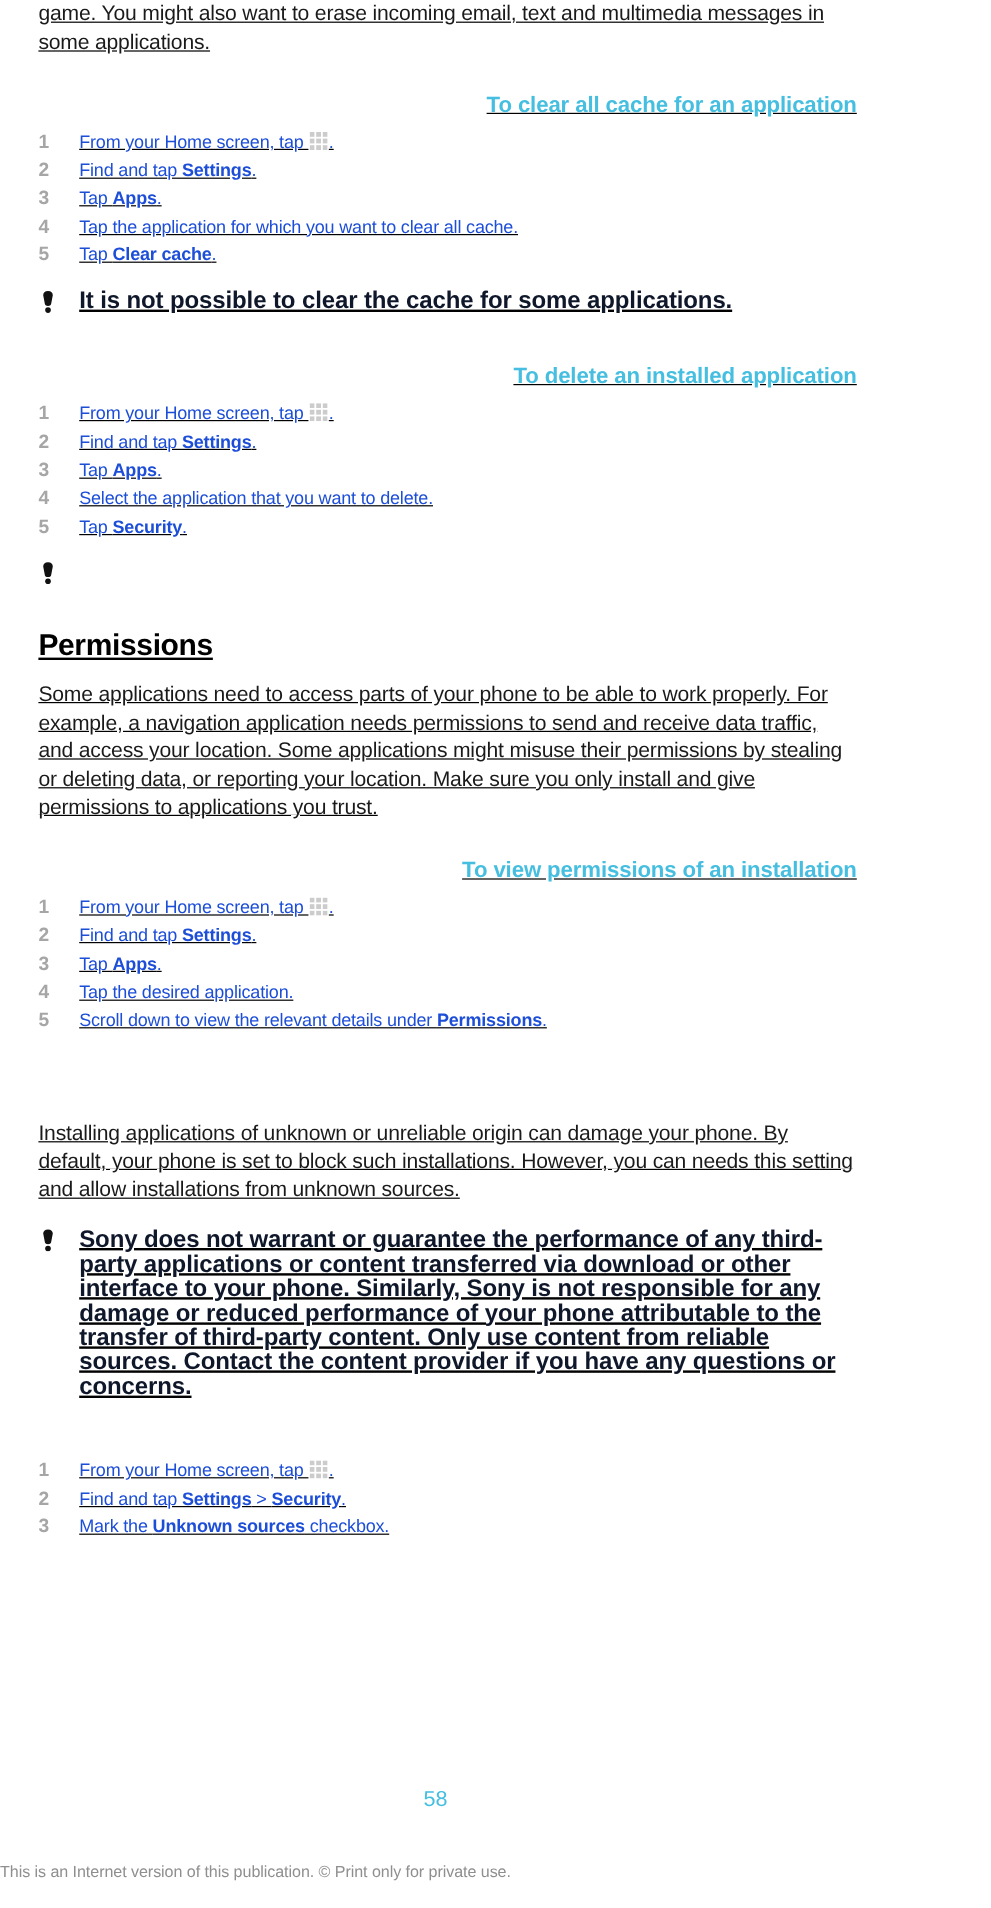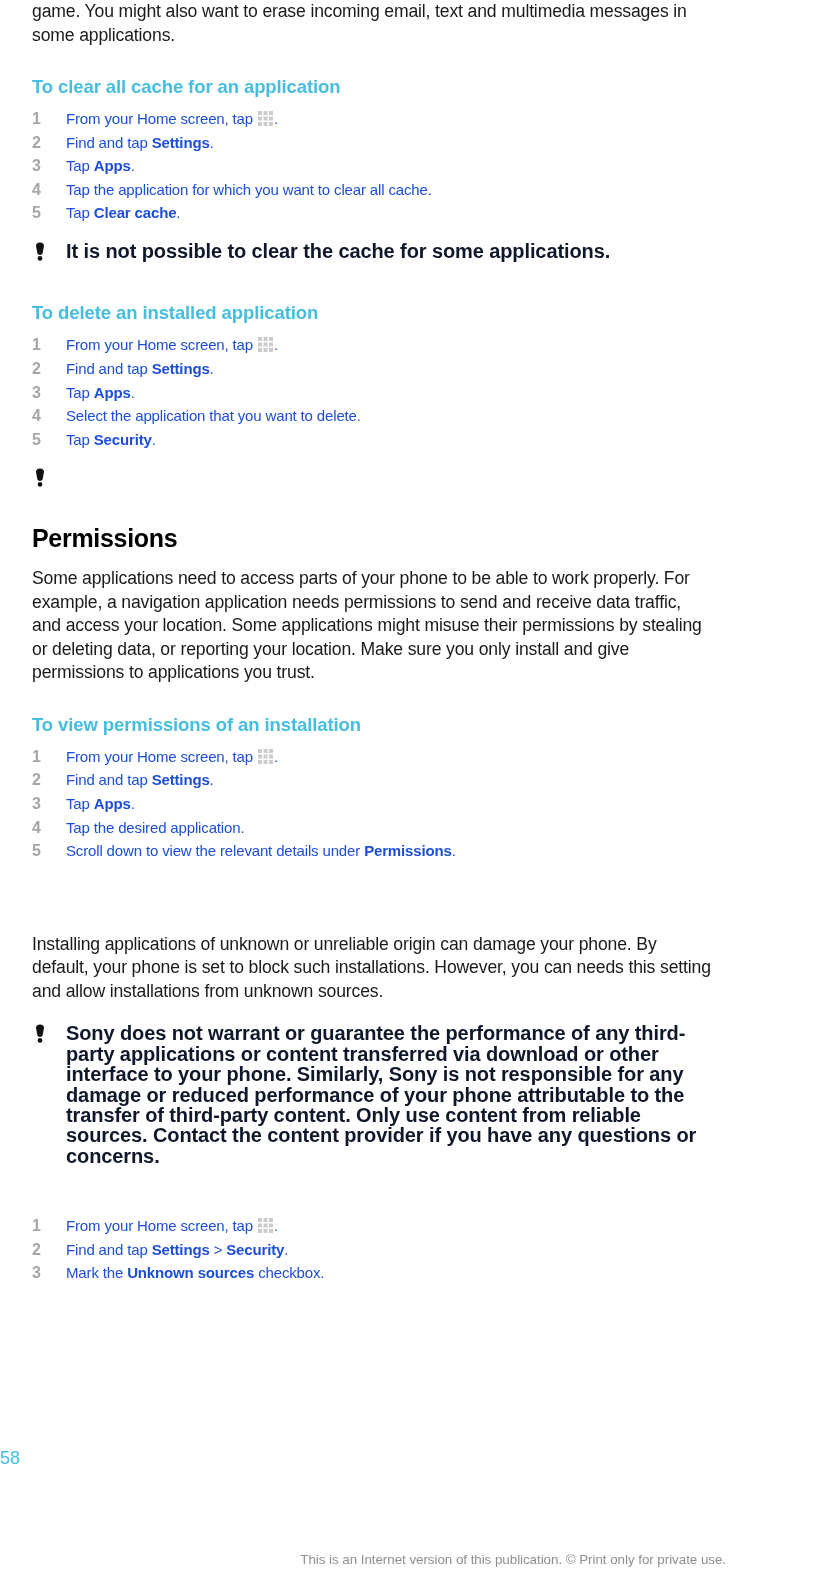--- a/index.html
+++ b/index.html
@@ -14,20 +14,21 @@
     font-family: "Liberation Sans", "DejaVu Sans", sans-serif;
     color: #000000;
     overflow: hidden;
   }
   .page {
     position: relative;
     width: 726px;
     height: 1590px;
     box-sizing: border-box;
     padding: 0 12px 0 32px;
+    text-decoration: underline;
   }
 
   
   .body-text {
     font-size: 17.6px;
     line-height: 23.5px;
     color: #1a1a1a;
     letter-spacing: -0.15px;
     margin: 0;
     max-width: 785px;
@@ -42,20 +43,21 @@
     margin: 0;
   }
 
   .h2 {
     font-size: 18.5px;
     font-weight: bold;
     line-height: 24px;
     letter-spacing: -0.1px;
     color: #45bee0;
     margin: 0;
+    text-align: right;
   }
 
   
   ol.steps {
     list-style: none;
     margin: 0;
     padding: 0;
     counter-reset: stepcount;
   }
   ol.steps > li {
@@ -116,32 +118,32 @@
   .sp-20 { height: 20px; }
   .sp-28 { height: 28px; }
   .sp-34 { height: 34px; }
   .sp-40 { height: 40px; }
 
   
   .page-number {
     position: absolute;
     left: 0;
     right: 0;
-    top: 1448px;
-    text-align: left;
+    top: 1489px;
+    text-align: center;
     font-size: 18px;
     color: #45bee0;
     letter-spacing: 0px;
   }
   .footer-note {
     position: absolute;
     left: 0;
     right: 0;
     top: 1552px;
-    text-align: right;
+    text-align: left;
     font-size: 13.4px;
     color: #8f8f8f;
     letter-spacing: -0.05px;
   }
 </style>
 </head>
 <body>
 
 <div class="page">
 

